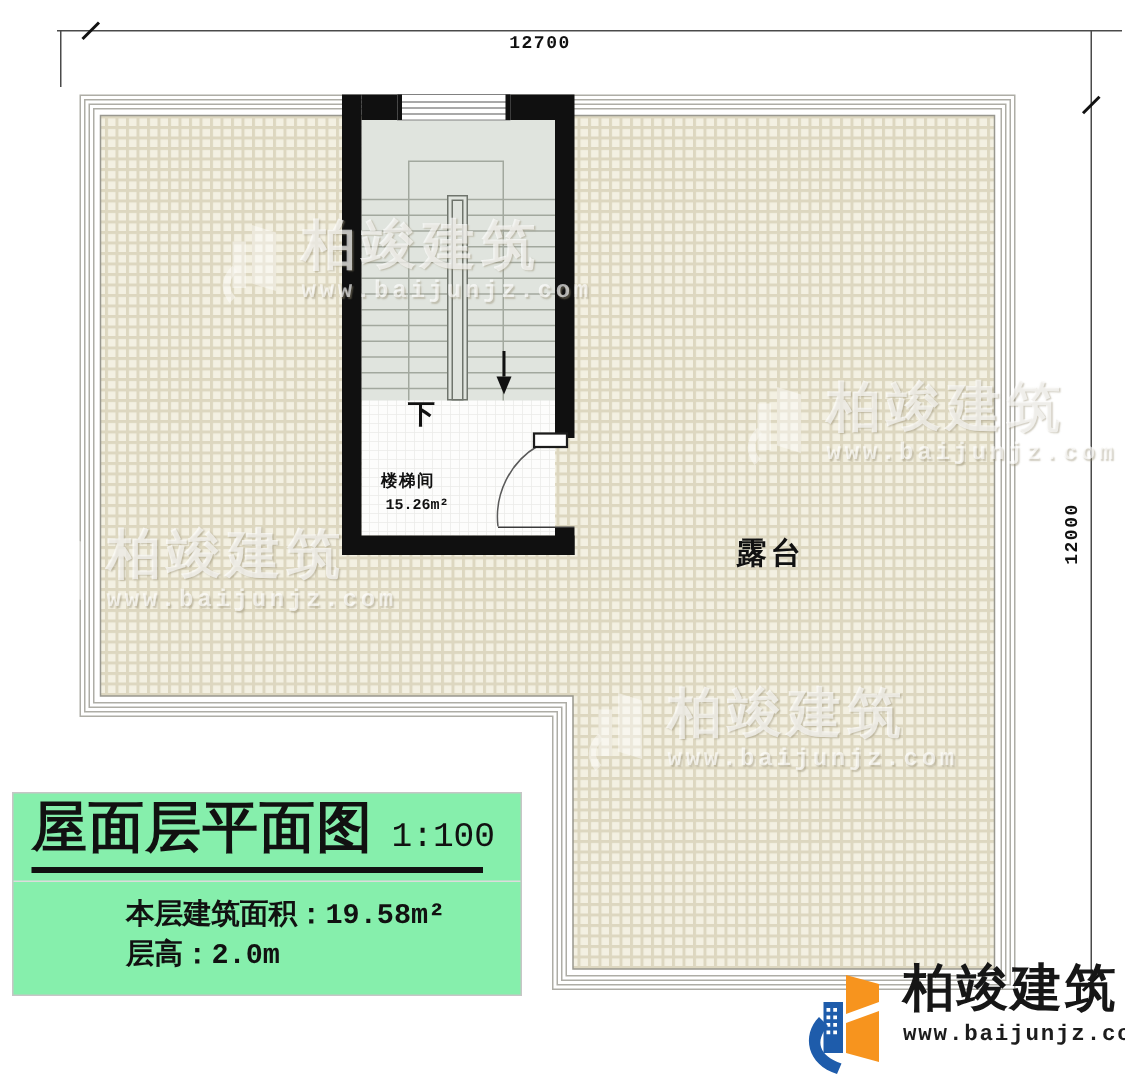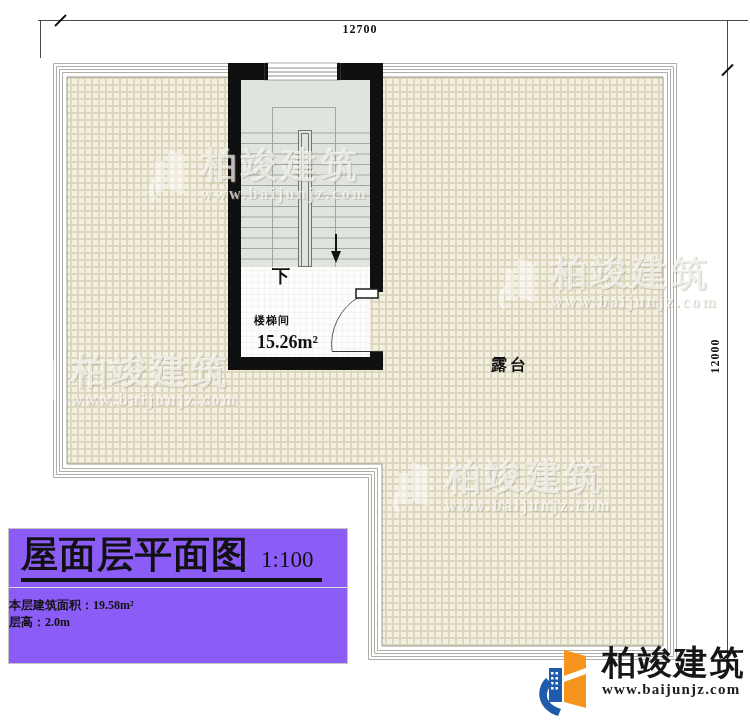--- a/index.html
+++ b/index.html
@@ -1,62 +1,62 @@
 <!DOCTYPE html>
 <html><head>
 <meta charset="utf-8">
 <style>
   html,body{margin:0;padding:0;background:#ffffff;}
   .stage{
     position:relative;width:750px;height:720px;background:#ffffff;
-    overflow:hidden;font-family:Liberation Serif, serif;color:#111;
+    overflow:hidden;font-family:Liberation Mono, monospace;color:#111;
   }
   .abs{position:absolute;}
   svg{display:block;}
 
   
   .dim{font-size:12px;font-weight:bold;color:#111;letter-spacing:1px;}
   #dim-top{left:300px;top:22px;width:120px;text-align:center;}
   #dim-right{left:686px;top:348px;width:60px;height:16px;text-align:center;
              transform:rotate(-90deg);transform-origin:center;}
 
   
   .room-label{font-weight:bold;color:#111;}
   #label-down{left:272px;top:264px;font-size:18px;}
   #label-stairwell{left:254px;top:313px;font-size:11px;letter-spacing:1px;}
-  #label-stair-area{left:257px;top:332px;font-size:18px;}
-  #label-terrace{left:491px;top:355px;font-size:16px;letter-spacing:3px;}
+  #label-stair-area{left:257px;top:332px;font-size:10px;}
+  #label-terrace{left:491px;top:355px;font-size:20px;letter-spacing:3px;}
 
   
   .wm{
     display:flex;align-items:center;gap:9px;
     color:rgba(255,255,255,0.66);
     text-shadow:1px 1px 1px rgba(150,143,115,0.45);
     pointer-events:none;
   }
   .wm svg{opacity:0.66;}
   .wm-text{display:flex;flex-direction:column;}
   .wm-name{font-size:36px;font-weight:bold;letter-spacing:4px;line-height:1.05;}
   .wm-url{font-size:16px;font-weight:bold;letter-spacing:2.5px;margin-top:1px;}
   #wm-1{left:146px;top:142px;}
   #wm-2{left:496px;top:250px;}
   #wm-3{left:16px;top:348px;}
   #wm-4{left:390px;top:454px;}
 
   
   #title-block{
     left:8px;top:528px;width:340px;height:136px;
-    background:#8b5cf6;border:1px solid #c6c6c6;box-sizing:border-box;
+    background:#86efac;border:1px solid #c6c6c6;box-sizing:border-box;
   }
   .tb-head{display:flex;align-items:baseline;gap:12px;padding:5px 0 0 12px;}
   .tb-title{font-size:37px;font-weight:bold;letter-spacing:1px;line-height:1.15;}
   .tb-scale{font-size:23px;font-weight:500;}
   .tb-rule-black{margin:1px 0 0 12px;width:301px;height:4px;background:#111;}
   .tb-rule-gray{margin-top:5px;width:100%;height:1px;background:#dcdcdc;}
-  .tb-line{font-size:12px;font-weight:bold;line-height:1.45;}
+  .tb-line{margin-left:75px;font-size:19px;font-weight:bold;line-height:1.45;}
   .tb-line.first{margin-top:9px;}
 
   
   #logo{left:534px;top:644px;display:flex;align-items:flex-start;gap:6px;}
   .logo-text{display:flex;flex-direction:column;}
   .logo-name{font-size:34px;font-weight:bold;letter-spacing:2px;color:#161616;line-height:1.1;}
   .logo-url{font-size:15px;font-weight:bold;letter-spacing:1.2px;color:#1c1c1c;margin-top:0px;}
 </style>
 </head>
 <body>

